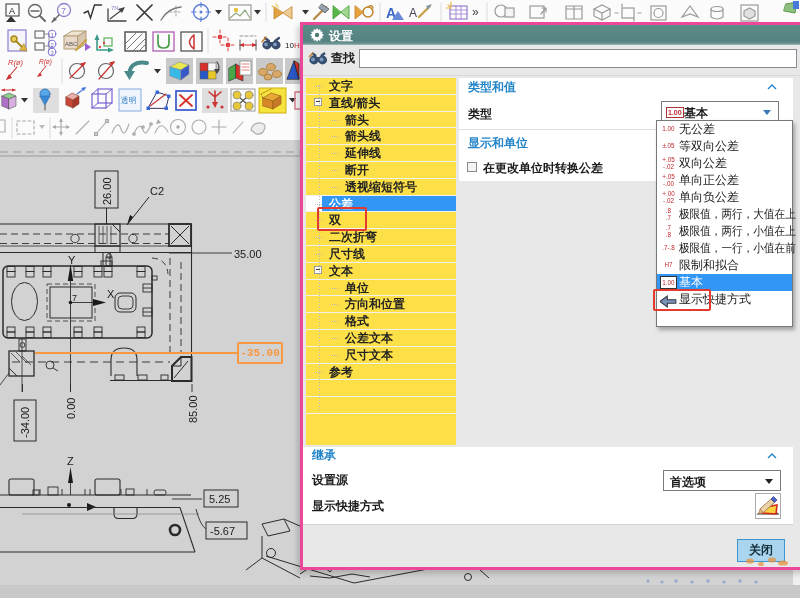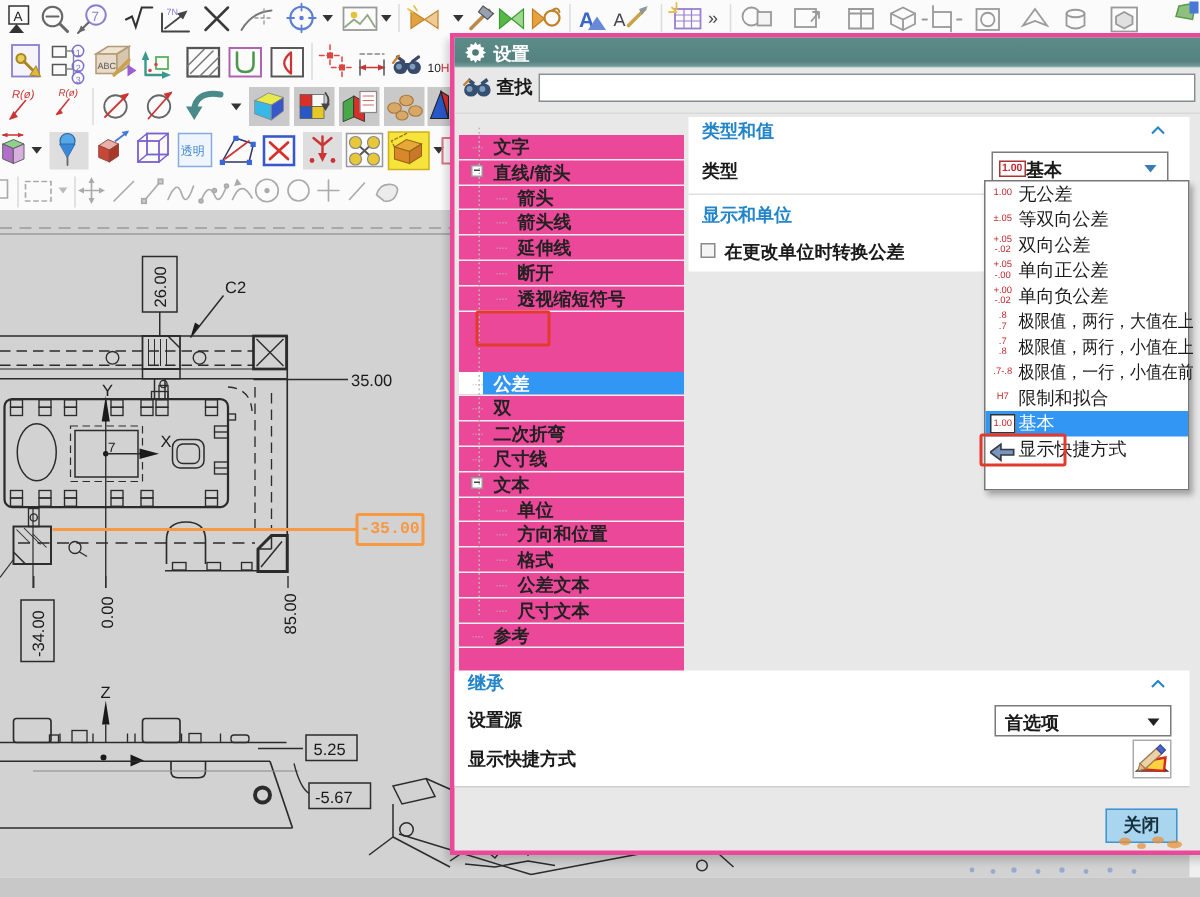--- a/index.html
+++ b/index.html
@@ -11,26 +11,26 @@
 #band{left:0;top:585px;width:800px;height:13px;background:#c8c8c8;}
 #dlg{left:300px;top:22px;width:584px;height:548px;background:#e8e8e8;border:3px solid #ec4899;
  box-shadow:-3px 4px 5px rgba(0,0,0,0.17);box-sizing:border-box;font-size:12px;color:#1a1a1a;font-weight:bold;}
 #tbar{left:0;top:0;width:100%;height:20px;background:linear-gradient(180deg,#5d8b88 0%,#548280 80%,#6f9794 94%,#a9c2bf 100%);color:#fff;}
 #tbar .ttl{position:absolute;left:26px;top:3px;font-size:12px;color:#fff;}
 #tbar .x{position:absolute;right:12px;top:2px;font-size:13px;color:#fff;}
 #findrow{left:0;top:20px;width:100%;height:30px;text-align:center;}
 #findlbl{position:absolute;left:28px;top:5px;}
 #findbox{position:absolute;left:56px;top:4px;width:436px;height:17px;background:#fff;border:1px solid #878c92;}
 #hr1{left:0;top:50px;width:100%;height:1px;background:#d8d8d8;}
-#tree{left:3px;top:65px;width:150px;height:367px;background:#ec4899;overflow:hidden;}
+#tree{left:3px;top:53px;width:150px;height:367px;background:#fde047;overflow:hidden;}
 .trow{position:relative;width:100%;height:16.8px;line-height:16.8px;border-bottom:1px solid #f0f0f0;
  box-sizing:border-box;white-space:nowrap;color:#222;}
 .trow .lab{position:absolute;top:0px;}
 .r1 .lab{left:23px;} .r2 .lab{left:39px;}
-.sel{background:linear-gradient(90deg,#fff 16px,#3296f5 16px);margin-top:40px;} .sel .lab{color:#fff;}
+.sel{background:linear-gradient(90deg,#fff 16px,#3296f5 16px);} .sel .lab{color:#fff;}
 .exp{position:absolute;left:8px;top:3px;width:8px;height:8px;border:1px solid #9a9a9a;background:#fff;box-sizing:border-box;}
 .exp:after{content:"";position:absolute;left:1px;top:2.5px;width:4px;height:1px;background:#444;}
 .dots{position:absolute;left:9px;top:8px;width:7px;height:1px;
  background-image:linear-gradient(90deg,#b9b9b9 1px,transparent 1px);background-size:2px 1px;}
 .dots2{left:25px;}
 #rpanel{left:156px;top:53px;width:334px;height:103px;background:#fff;}
 .bluehdr{color:#2385c8;}
 .chev{position:absolute;width:10px;height:6px;}
 .chev svg{display:block;}
 #rp-sep{position:absolute;left:0;top:51px;width:100%;height:1px;background:#e0e0e0;}

